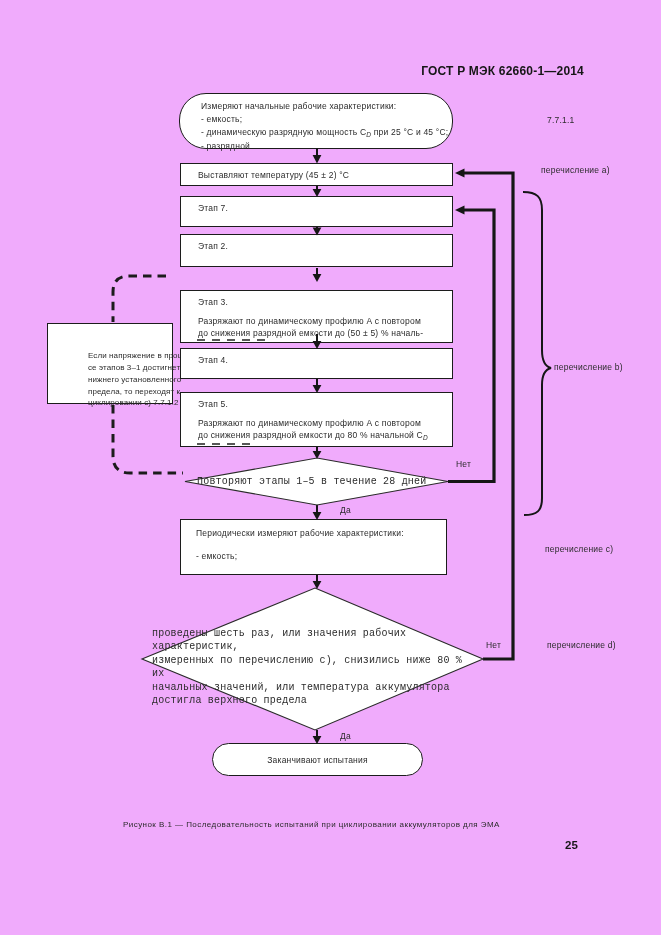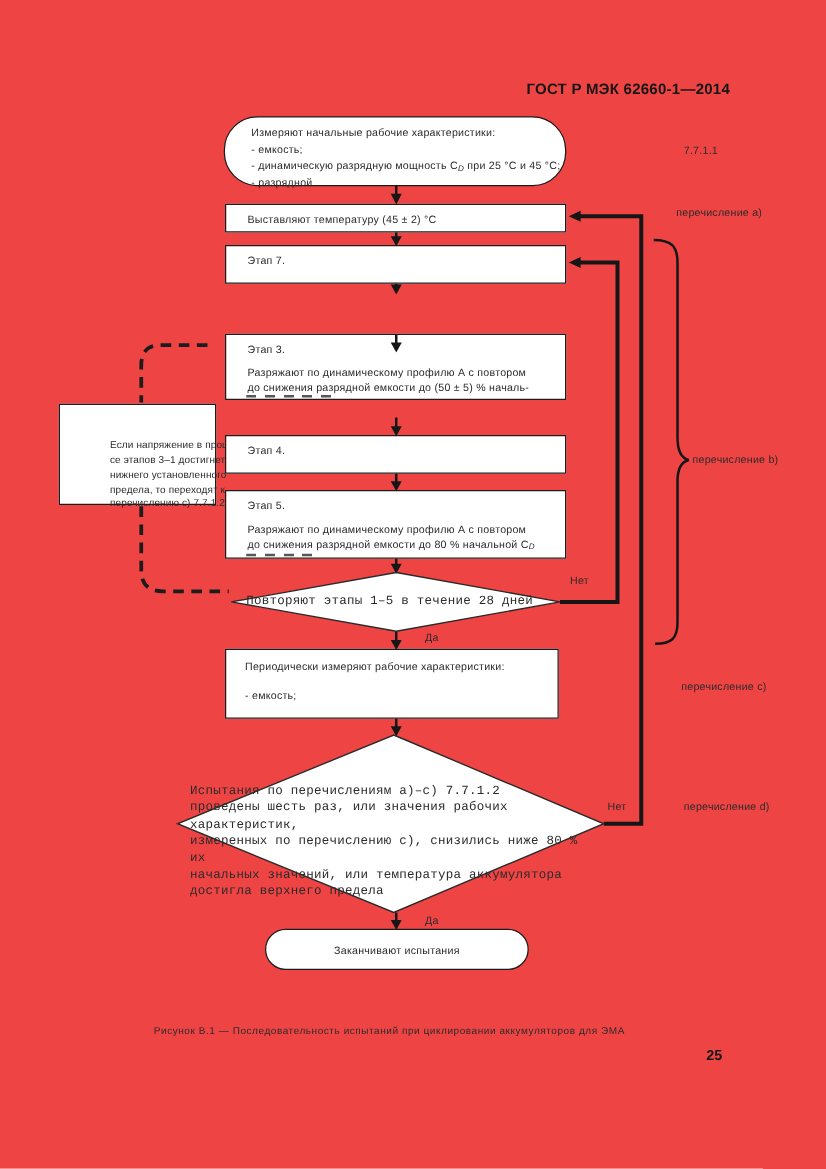--- a/index.html
+++ b/index.html
@@ -1,17 +1,17 @@
 <!DOCTYPE html>
 <html><head>
 <meta charset="utf-8">
 <style>
   html,body{margin:0;padding:0;background:#ffffff;}
   .page{
-    position:relative;width:661px;height:935px;background:#ef4444;
+    position:relative;width:661px;height:935px;background:#f0abfc;
     font-family:"Liberation Sans",sans-serif;color:#2b2b2b;overflow:hidden;
   }
   .hdr{position:absolute;font-size:12px;font-weight:bold;color:#161616;letter-spacing:0.2px;white-space:nowrap;}
   .box{position:absolute;border:1.4px solid #1c1c1c;background:#ffffff;box-sizing:border-box;z-index:1;}
   .box .t{position:absolute;left:17px;white-space:nowrap;font-size:8.5px;letter-spacing:0.2px;}
   .note .t{left:8px;font-size:8px;letter-spacing:0.1px;padding-left:32px;}
   .sub{font-size:6.5px;font-style:italic;vertical-align:-1.5px;}
   .svgwrap{position:absolute;left:0;top:0;z-index:2;pointer-events:none;}
   .dlabel{position:absolute;z-index:3;text-align:left;font-size:10px;letter-spacing:0.2px;color:#2b2b2b;font-family:Liberation Mono, monospace;}
   .side{position:absolute;z-index:3;font-size:8.5px;letter-spacing:0.2px;color:#2b2b2b;white-space:nowrap;}
@@ -35,34 +35,37 @@
   </div>
 
   <div class="box" style="left:180px;top:163px;width:273px;height:23px;">
     <span class="t" style="top:6px;">Выставляют температуру (45 ± 2) °С</span>
   </div>
 
   <div class="box" style="left:180px;top:196px;width:273px;height:31px;">
     <span class="t" style="top:6px;">Этап 7.</span>
   </div>
 
+  <div class="box" style="left:180px;top:234px;width:273px;height:33px;">
+    <span class="t" style="top:6px;">Этап 2.</span>
+  </div>
 
-  <div class="box" style="left:180px;top:267px;width:273px;height:53px;">
+  <div class="box" style="left:180px;top:290px;width:273px;height:53px;">
     <span class="t" style="top:6px;">Этап 3.</span>
     <span class="t" style="top:25px;">Разряжают по динамическому профилю А с повтором</span>
     <span class="t" style="top:37px;">до снижения разрядной емкости до (50 ± 5) % началь-</span>
     <div class="artifact" style="left:16px;top:47.5px;width:74px;"></div>
   </div>
 
   <div class="box note" style="left:47px;top:323px;width:126px;height:81px;">
     <span class="t" style="top:27px;">Если напряжение в процес-</span>
     <span class="t" style="top:39px;">се этапов 3–1 достигнет</span>
     <span class="t" style="top:51px;">нижнего установленного</span>
     <span class="t" style="top:63px;">предела, то переходят к</span>
-    <span class="t" style="top:74px;">перечислению c) 7.7.1.2</span>
+    <span class="t" style="top:74px;">циклировании c) 7.7.1.2</span>
   </div>
 
   <div class="box" style="left:180px;top:348px;width:273px;height:31px;">
     <span class="t" style="top:6px;">Этап 4.</span>
   </div>
 
   <div class="box" style="left:180px;top:392px;width:273px;height:55px;">
     <span class="t" style="top:6px;">Этап 5.</span>
     <span class="t" style="top:25px;">Разряжают по динамическому профилю А с повтором</span>
     <span class="t" style="top:37px;"><span>до снижения разрядной емкости до 80 % начальной С</span><span class="sub">D</span></span>
@@ -137,21 +140,20 @@
     <path d="M113,405 V456 Q113,473 130,473 H183" fill="none" stroke="#1c1c1c" stroke-width="3" stroke-dasharray="8.5 6"></path>
 
     <path d="M523,192 C537,192 542,197 542,210 L542,350 C542,361 545,366.5 551,368 C545,369.5 542,375 542,385 L542,498 C542,511 537,515 524,515" fill="none" stroke="#161616" stroke-width="2"></path>
 
     <polygon points="317,458 448,481.5 317,505 185,481.5" fill="#ffffff" stroke="#2a2a2a" stroke-width="1.1"></polygon>
     <polygon points="315,588 483,659 315,730 142,659" fill="#ffffff" stroke="#2a2a2a" stroke-width="1.1"></polygon>
   </svg>
 
   <div class="dlabel" style="left:197px;top:476px;width:240px;">Повторяют этапы 1–5 в течение 28 дней</div>
   <div class="dlabel" style="left:152px;top:627px;width:326px;line-height:13.4px;">
-    <div>Испытания по перечислениям a)–c) 7.7.1.2</div>
     <div>проведены шесть раз, или значения рабочих характеристик,</div>
     <div>измеренных по перечислению c), снизились ниже 80 % их</div>
     <div>начальных значений, или температура аккумулятора</div>
     <div>достигла верхнего предела</div>
   </div>
 
   <span class="side" style="left:456px;top:459px;">Нет</span>
   <span class="side" style="left:340px;top:505px;">Да</span>
   <span class="side" style="left:486px;top:640px;">Нет</span>
   <span class="side" style="left:340px;top:731px;">Да</span>

